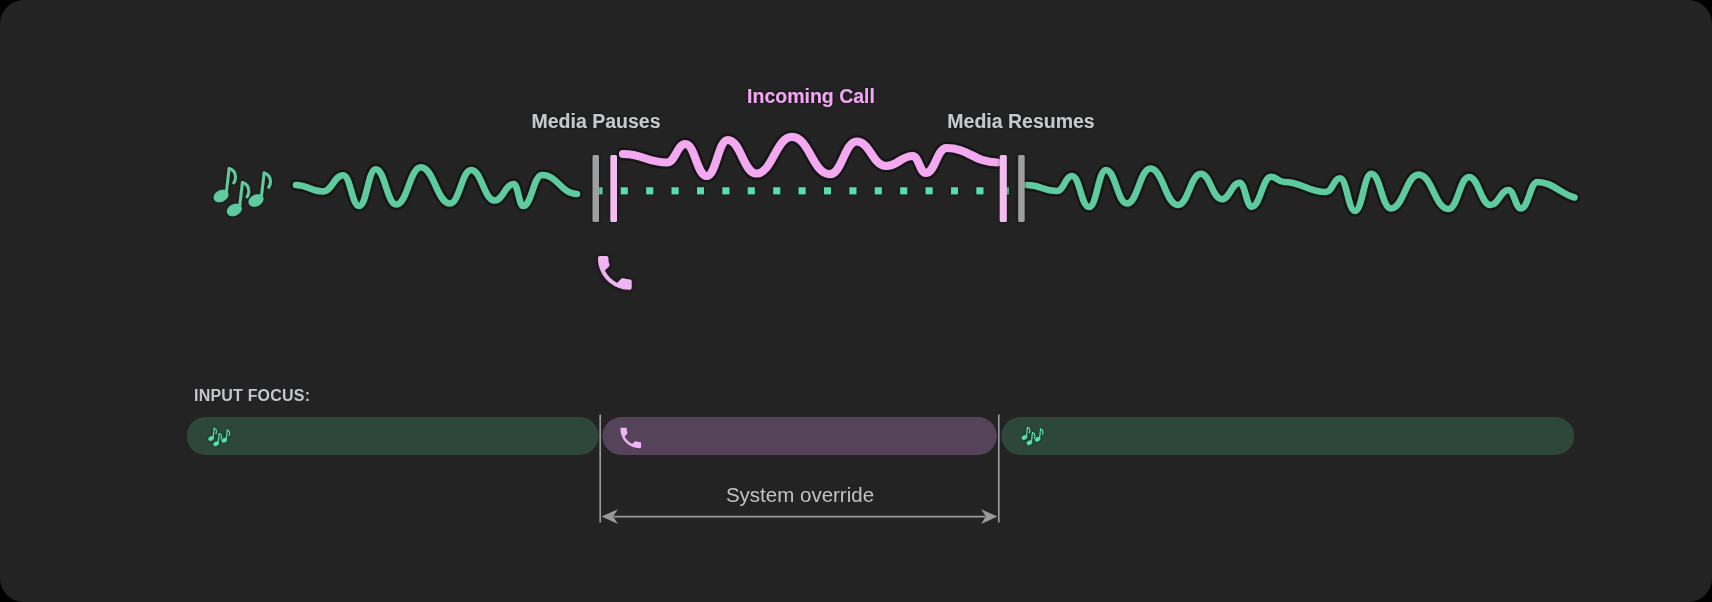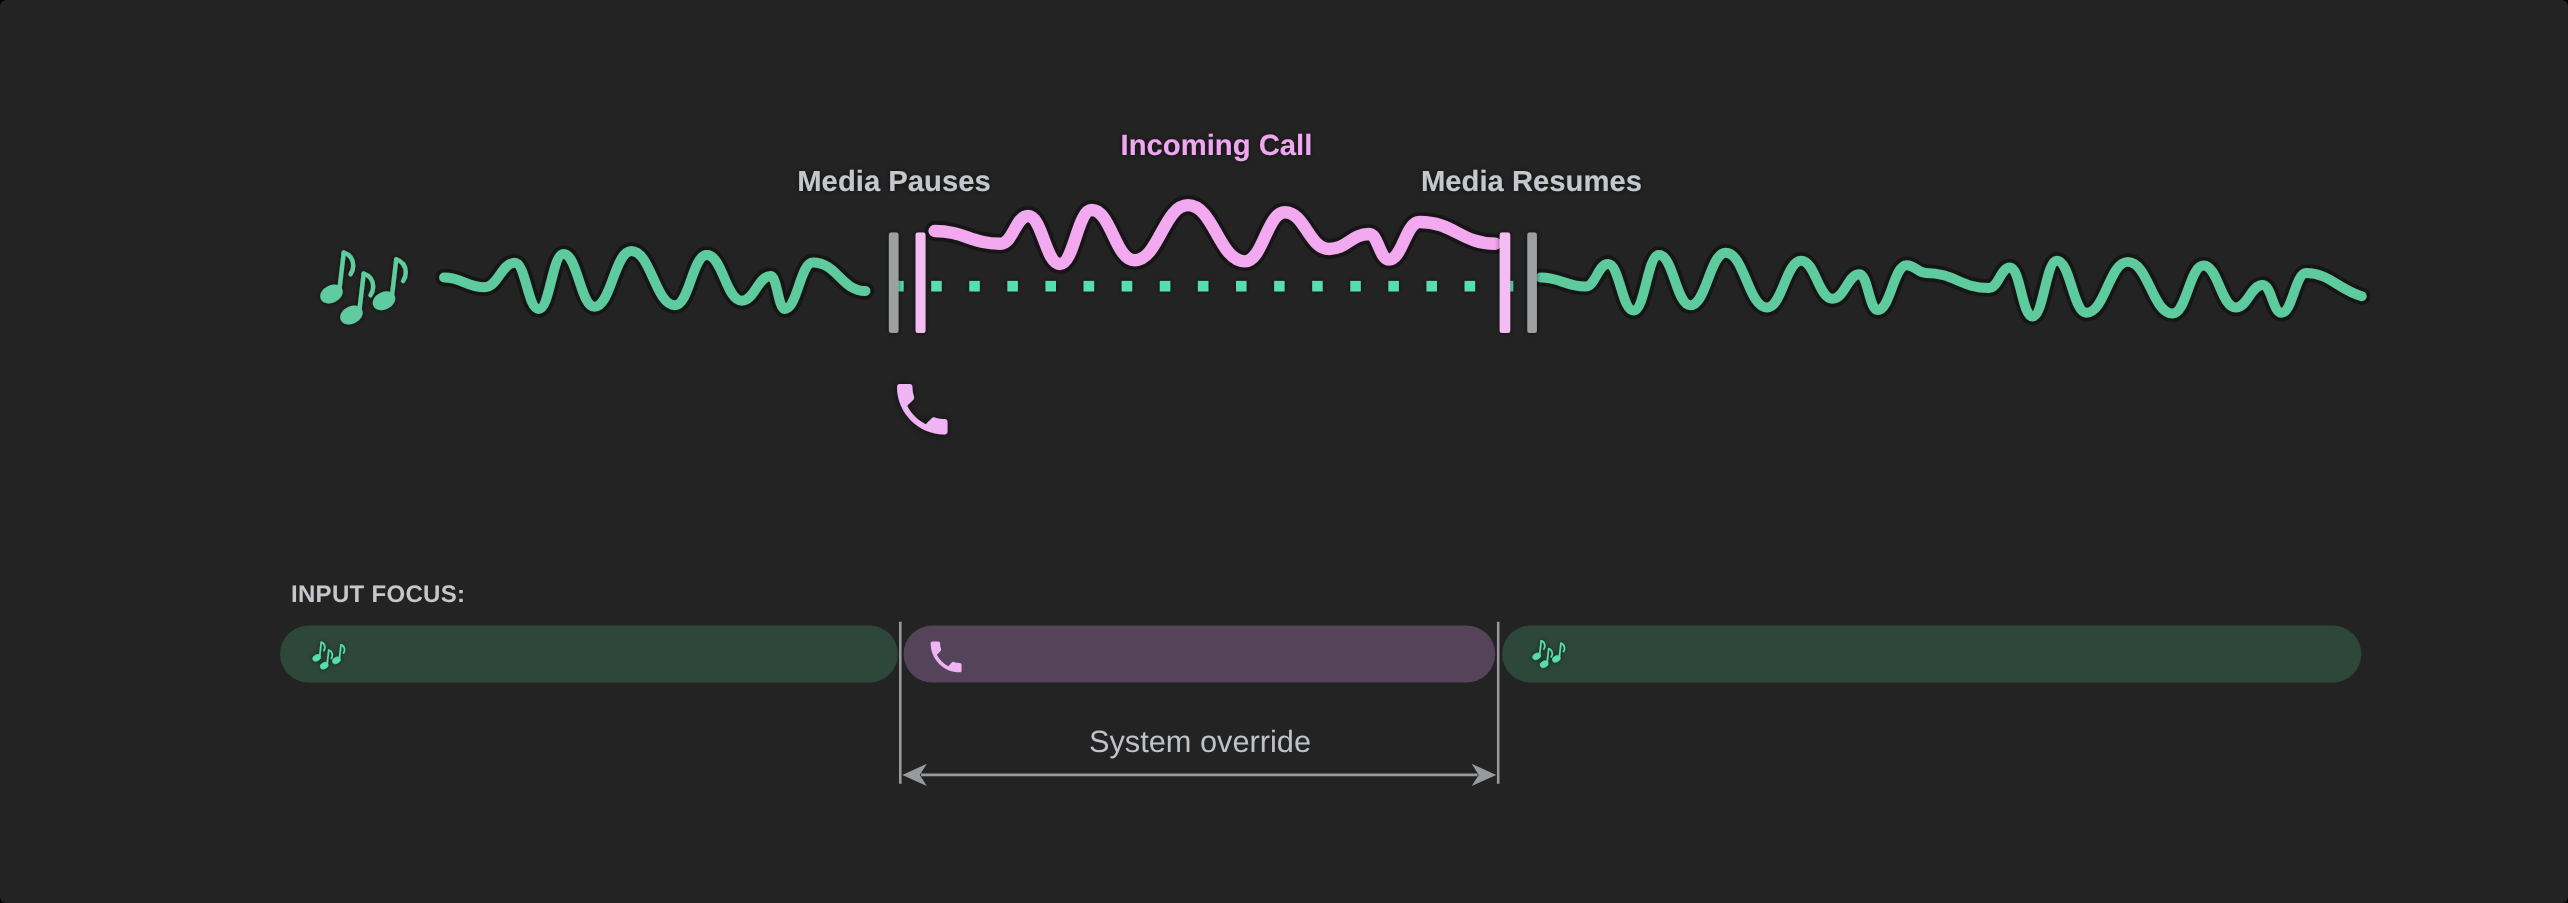--- a/index.html
+++ b/index.html
@@ -1,15 +1,15 @@
 <!DOCTYPE html>
 <html><head><meta charset="utf-8">
 <style>
 html,body{margin:0;padding:0;background:#000;}
-.panel{position:relative;width:1712px;height:602px;background:#232324;border-radius:4px;overflow:hidden;}
+.panel{position:relative;width:1712px;height:602px;background:#232324;border-radius:24px;overflow:hidden;}
 svg{position:absolute;left:0;top:0;}
 </style></head>
 <body>
 <div class="panel">
     <svg width="1712" height="602" viewBox="0 0 1712 602" xmlns="http://www.w3.org/2000/svg">
 <defs>
         <g id="note">
 <ellipse cx="0" cy="0" rx="6.9" ry="5.0" transform="rotate(-26)"></ellipse>
 <path d="M4.9,-2.2 L7.7,-26.0" stroke-linecap="round" fill="none" stroke-width="2.8"></path>
 <path d="M7.7,-26.0 C11.4,-24.8 13.6,-21.9 13.7,-17.9 C13.7,-15.9 13.1,-14.0 12.0,-12.4" fill="none" stroke-linecap="round" stroke-width="2.8"></path>

